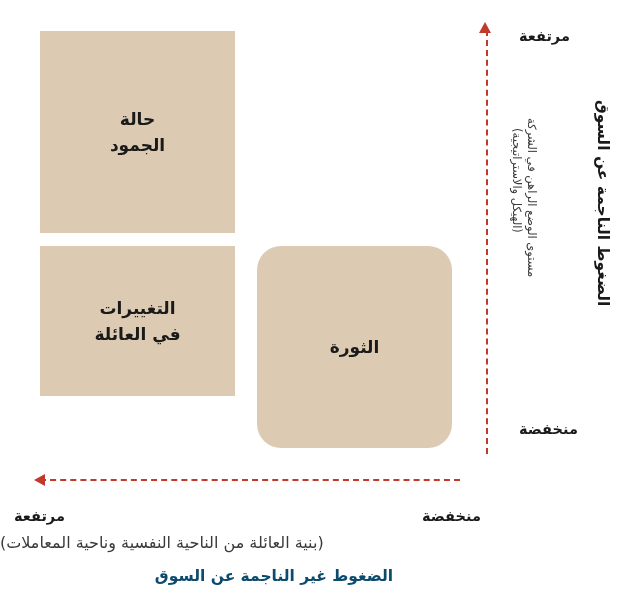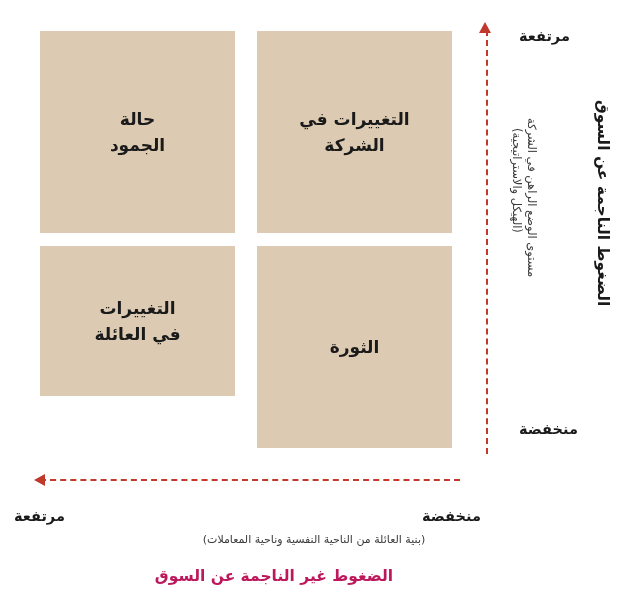--- a/index.html
+++ b/index.html
@@ -33,21 +33,21 @@
     font-size: 17px;
     line-height: 1.55;
     color: #1a1a1a;
     white-space: pre-line;
     padding: 16px;
     box-sizing: border-box;
   }
 
   #cell-top-right  { left: 257px; top: 31px;  width: 195px; height: 202px; }
   #cell-top-left   { left: 40px;  top: 31px;  width: 195px; height: 202px; }
-  #cell-bot-right  { left: 257px; top: 246px; width: 195px; height: 202px; }
+  #cell-bot-right  { left: 257px; top: 246px; width: 195px; height: 202px; border-radius: 24px; }
   #cell-bot-left   { left: 40px;  top: 246px; width: 195px; height: 150px; }
 
   
   .axis-line {
     position: absolute;
     background: transparent;
   }
   #v-axis {
     left: 484px;
     top: 30px;
@@ -141,45 +141,43 @@
     width: 628px;
     text-align: center;
     font-size: 11.5px;
     color: #3a3a3a;
   }
   #h-title-sub2 {
     position: absolute;
     left: 0;
     top: 533px;
     width: 628px;
-    text-align: center;
-    font-size: 11px;
+    text-align: left;
+    font-size: 16px;
     color: #3a3a3a;
   }
   #h-title-main {
     position: absolute;
     left: 0;
     top: 567px;
     width: 548px;
     text-align: center;
     font-size: 15.5px;
     font-weight: bold;
-    color: #be185d;
+    color: #0c4a6e;
   }
 </style>
 </head>
 <body>
 
 <div id="stage">
 
   <div class="cell" id="cell-top-left">حالة
 الجمود</div>
 
-  <div class="cell" id="cell-top-right">التغييرات في
-الشركة</div>
 
   <div class="cell" id="cell-bot-left">التغييرات
 في العائلة</div>
 
   <div class="cell" id="cell-bot-right">الثورة</div>
 
   <div class="axis-line" id="v-axis"></div>
   <div class="arrow" id="v-arrow"></div>
 
   <div class="axis-line" id="h-axis"></div>

